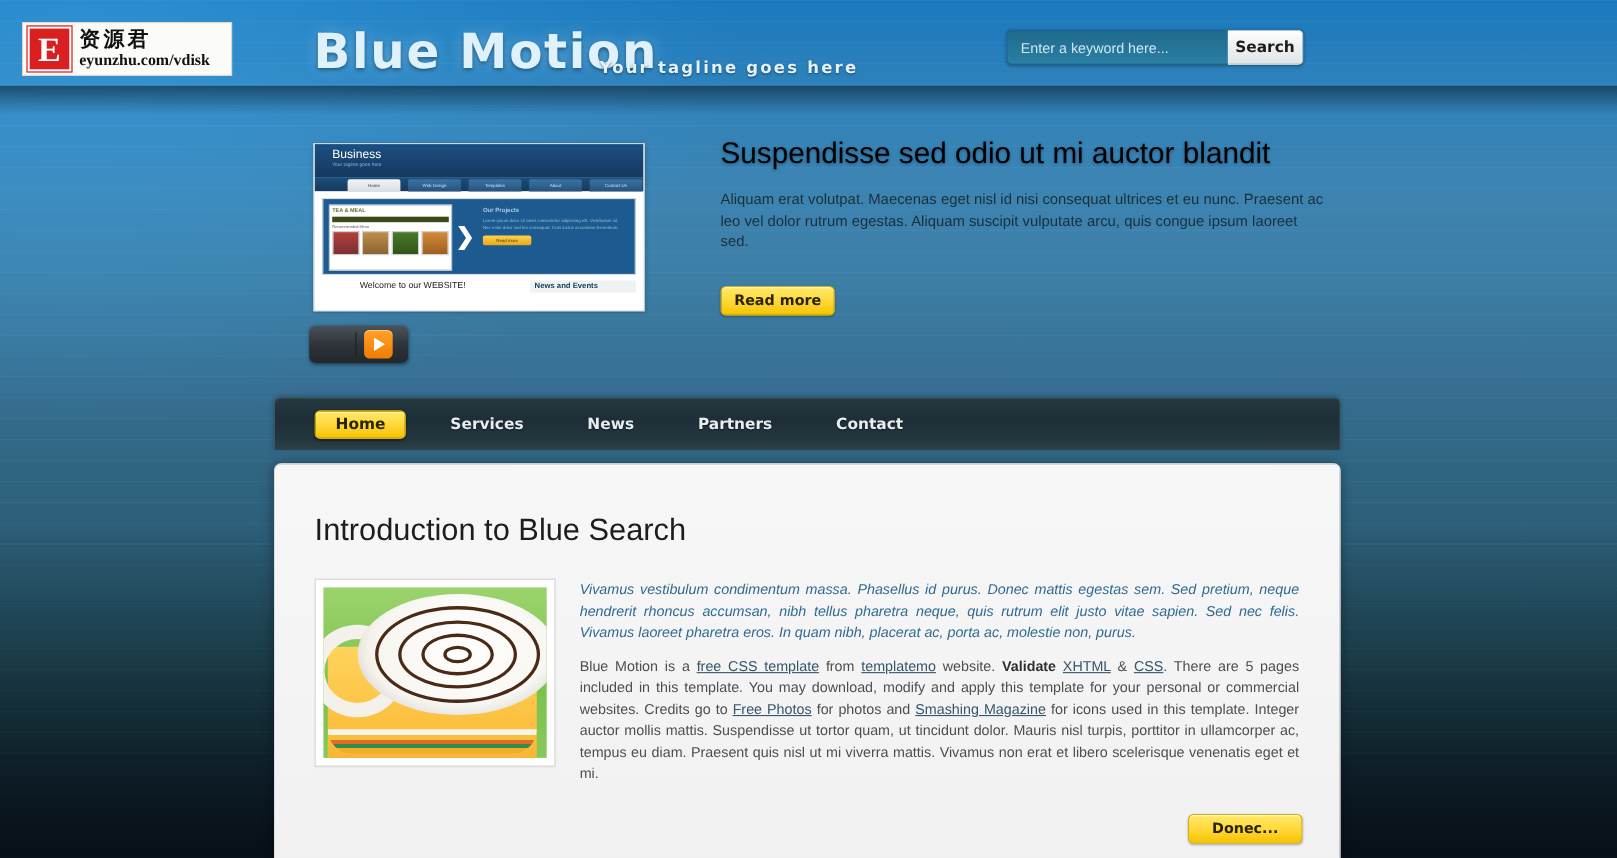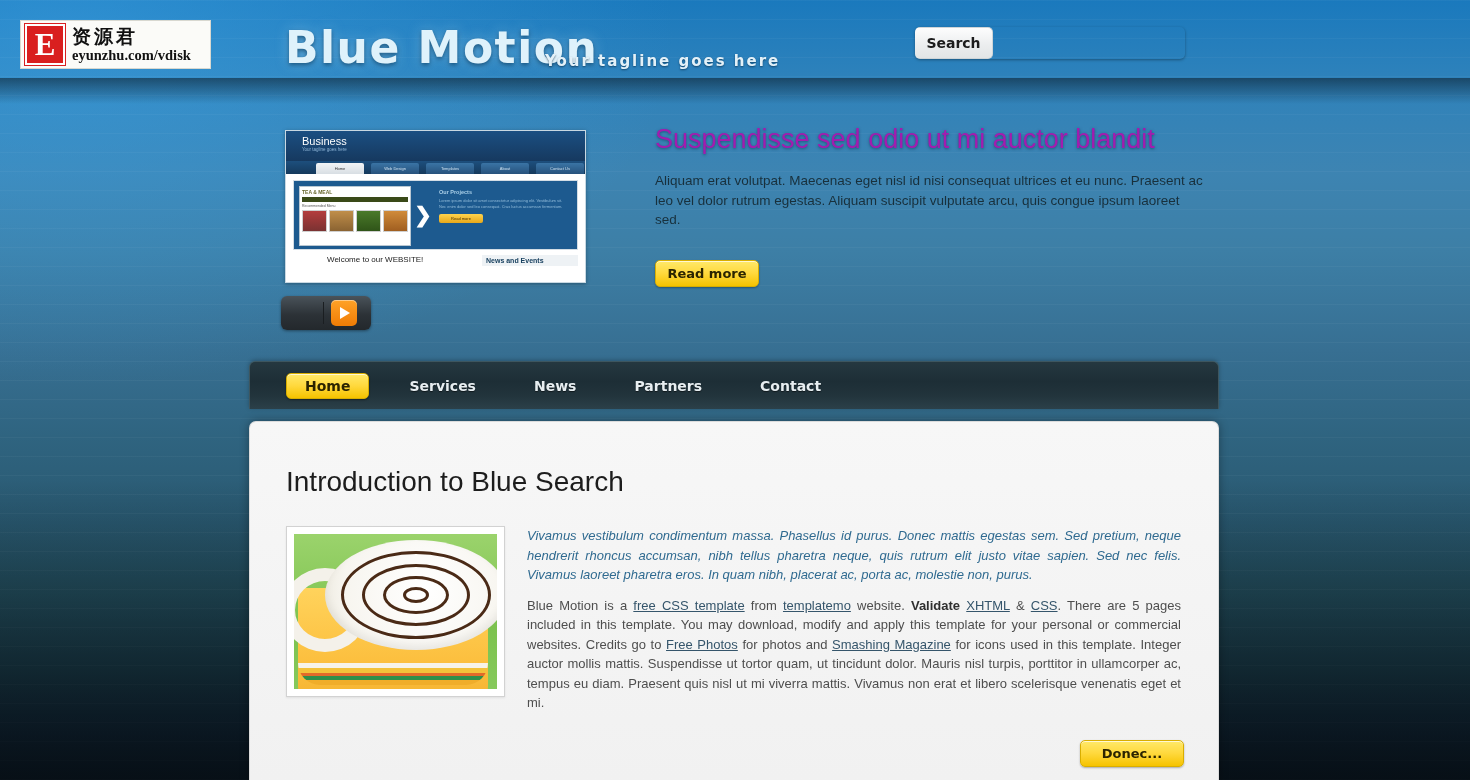--- a/index.html
+++ b/index.html
@@ -247,21 +247,21 @@
     display: flex; align-items: center; justify-content: center;
     cursor: pointer;
   }
   .slider-play svg { display: block; }
 
   .slide-title {
     position: absolute;
     left: 655px; top: 124px;
     width: 560px;
     font-size: 27px;
-    color: #a21caf;
+    color: #000000;
     font-weight: normal;
     text-shadow: 0 1px 3px rgba(0,35,60,0.5);
   }
   .slide-text {
     position: absolute;
     left: 655px; top: 171px;
     width: 552px;
     font-size: 13.5px;
     line-height: 19.5px;
     color: #18303c;
@@ -449,20 +449,21 @@
     <div class="wm-text">
       <span class="wm-cn">资源君</span>
       <span class="wm-url">eyunzhu.com/vdisk</span>
     </div>
   </div>
 
   <div class="site-title">Blue Motion</div>
   <div class="site-tagline">Your tagline goes here</div>
 
   <div class="search-wrap">
+    <input class="search-input" type="text" placeholder="Enter a keyword here..." style="">
     <button class="search-btn">Search</button>
   </div>
 
   <div class="slider-img">
     <div class="si-head">
       <div class="si-head-title">Business</div>
       <div class="si-head-sub">Your tagline goes here</div>
     </div>
     <div class="si-tabs">
       <div class="si-tab active">Home</div>

